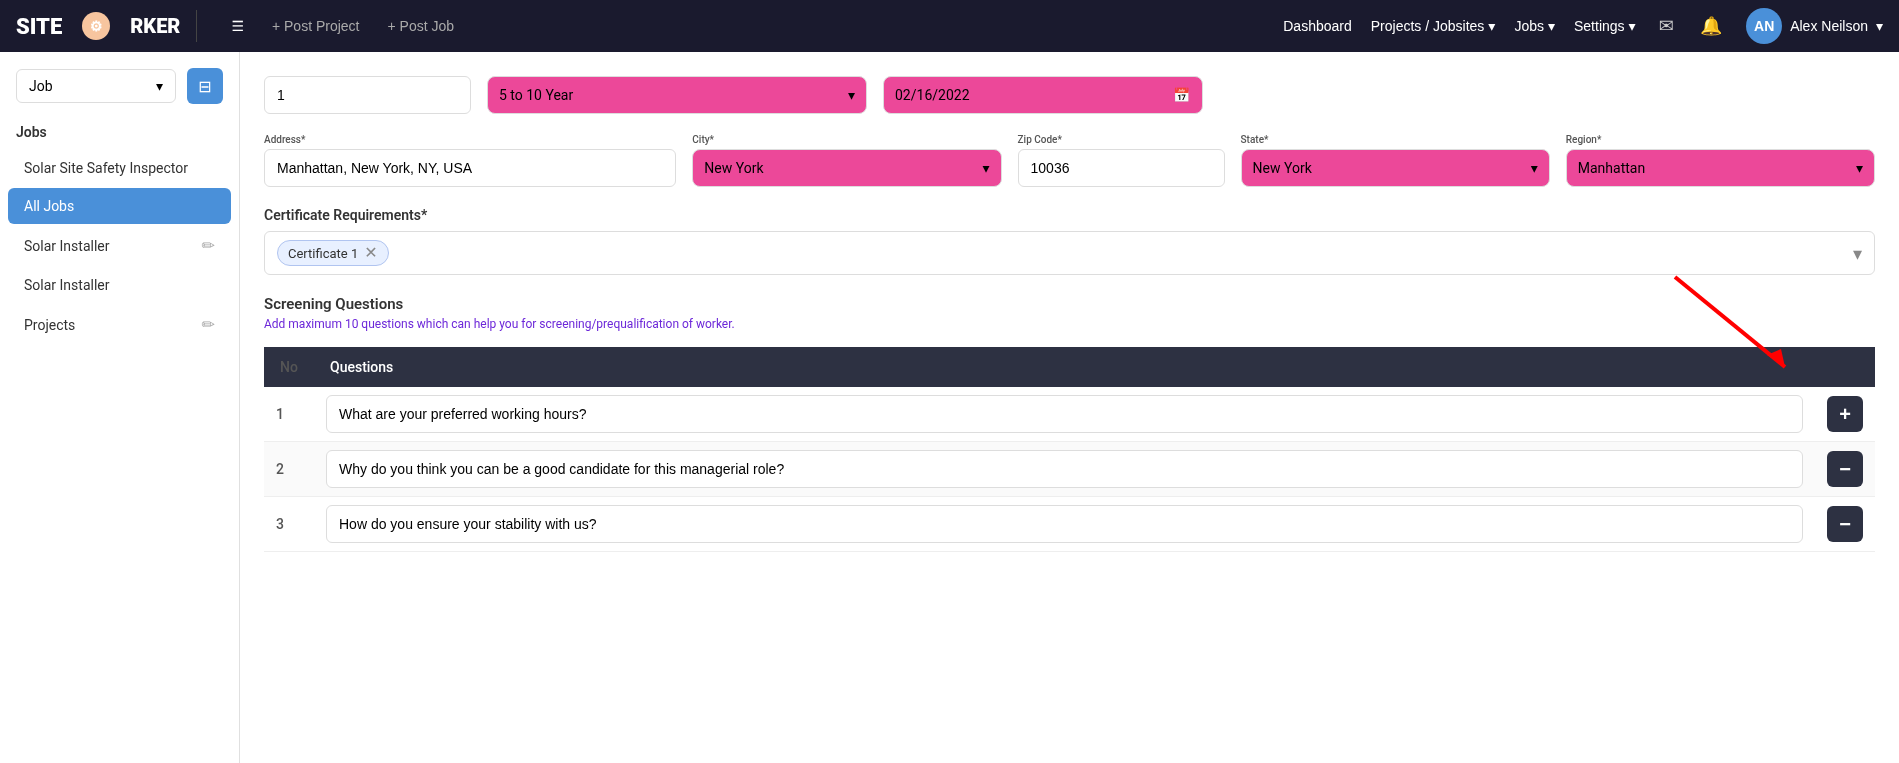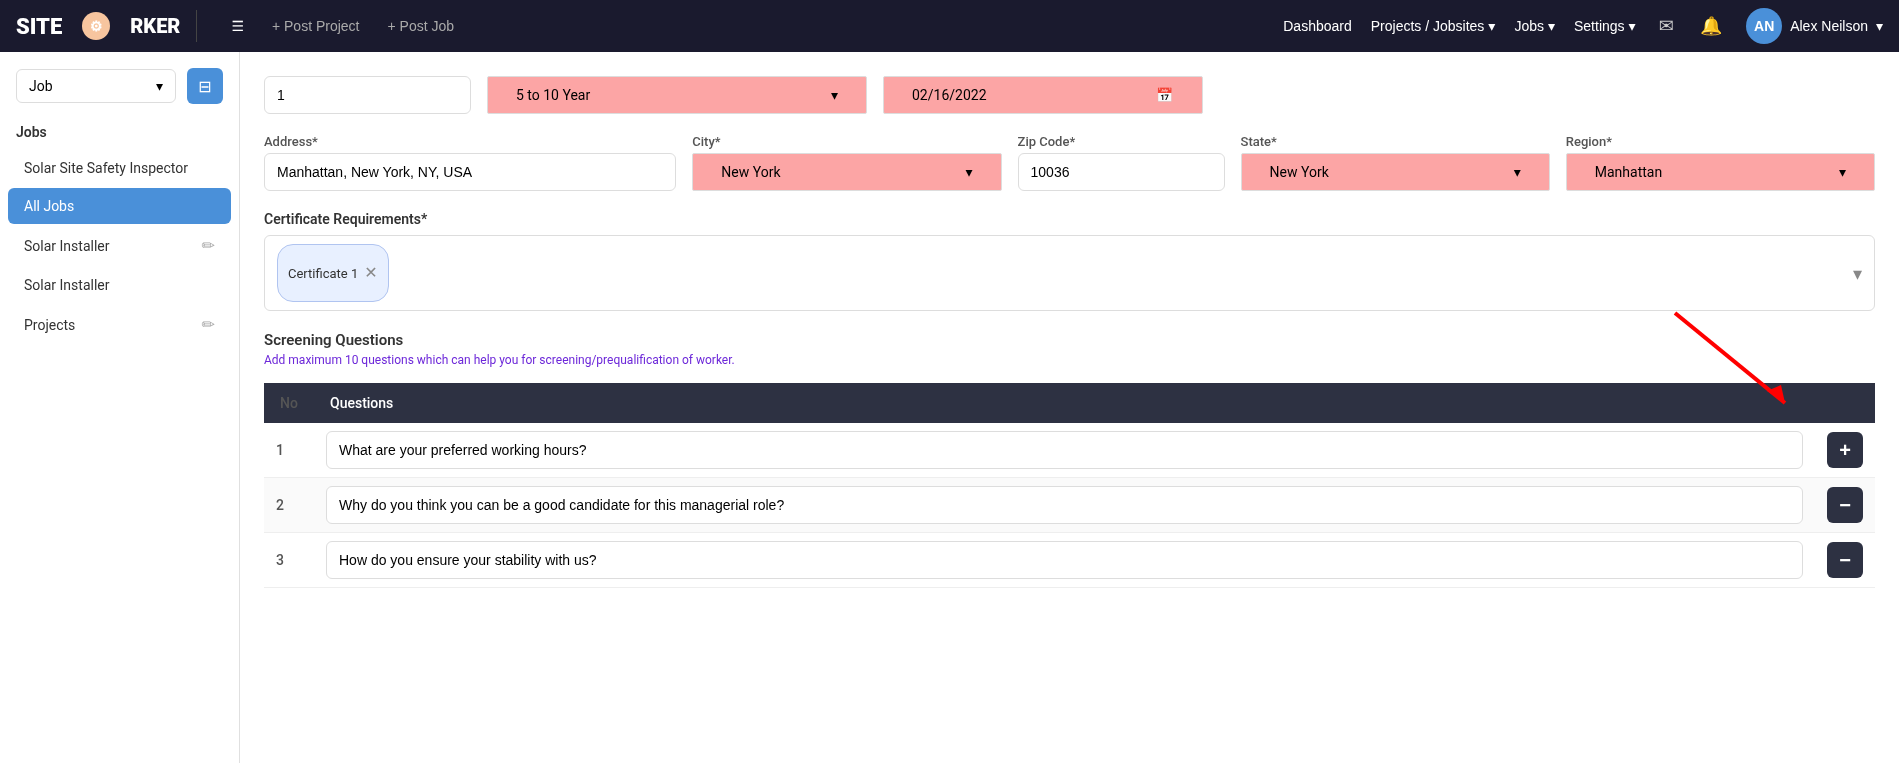--- a/index.html
+++ b/index.html
@@ -102,31 +102,31 @@
     .sidebar-item-text { flex: 1; }
 
     
     .main {
       flex: 1;
       background: white;
       overflow-y: auto;
       padding: 24px;
     }
     .form-group { display: flex; flex-direction: column; gap: 4px; }
-    .form-label { font-size: 13px; color: #555; font-weight: 500; }
+    .form-label { font-size: 10px; color: #555; font-weight: 500; }
     .form-input {
       border: 1px solid #ddd; border-radius: 6px;
       padding: 10px 12px; font-size: 14px; outline: none;
       background: white;
     }
     .form-select {
-      border: 1px solid #ddd; border-radius: 2px;
-      padding: 10px 28px; font-size: 14px;
+      border: 1px solid #ddd; border-radius: 8px;
+      padding: 10px 11px; font-size: 14px;
       display: flex; align-items: center; justify-content: space-between;
-      cursor: pointer; background: #fca5a5; min-width: 200px;
+      cursor: pointer; background: #ec4899; min-width: 200px;
     }
 
     .top-fields { display: flex; gap: 16px; margin-bottom: 20px; }
     .field-number { flex: 0 0 200px; }
     .field-experience { flex: 0 0 380px; }
     .field-date { flex: 0 0 320px; }
 
     .address-row { display: flex; gap: 16px; margin-bottom: 20px; align-items: flex-end; }
     .addr-field { flex: 2; }
     .city-field { flex: 1.5; }
@@ -138,21 +138,21 @@
     .cert-section { margin-bottom: 20px; }
     .cert-label { font-size: 14px; font-weight: 600; color: #333; margin-bottom: 8px; }
     .cert-row {
       display: flex; align-items: center;
       border: 1px solid #ddd; border-radius: 6px;
       padding: 8px 12px; min-height: 44px; gap: 8px;
       justify-content: space-between;
     }
     .cert-tag {
       background: #e8f0ff; border: 1px solid #b0c4f0;
-      border-radius: 16px; padding: 20px 10px;
+      border-radius: 16px; padding: 4px 10px;
       display: flex; align-items: center; gap: 6px;
       font-size: 13px; color: #333;
     }
     .cert-tag-remove { cursor: pointer; color: #888; font-size: 16px; line-height: 1; }
     .cert-chevron { color: #888; font-size: 18px; cursor: pointer; }
 
     
     .screening-section { margin-bottom: 4px; }
     .screening-title { font-size: 15px; font-weight: 600; color: #333; margin-bottom: 4px; }
     .screening-subtitle { font-size: 12px; color: #6d28d9; margin-bottom: 16px; }

